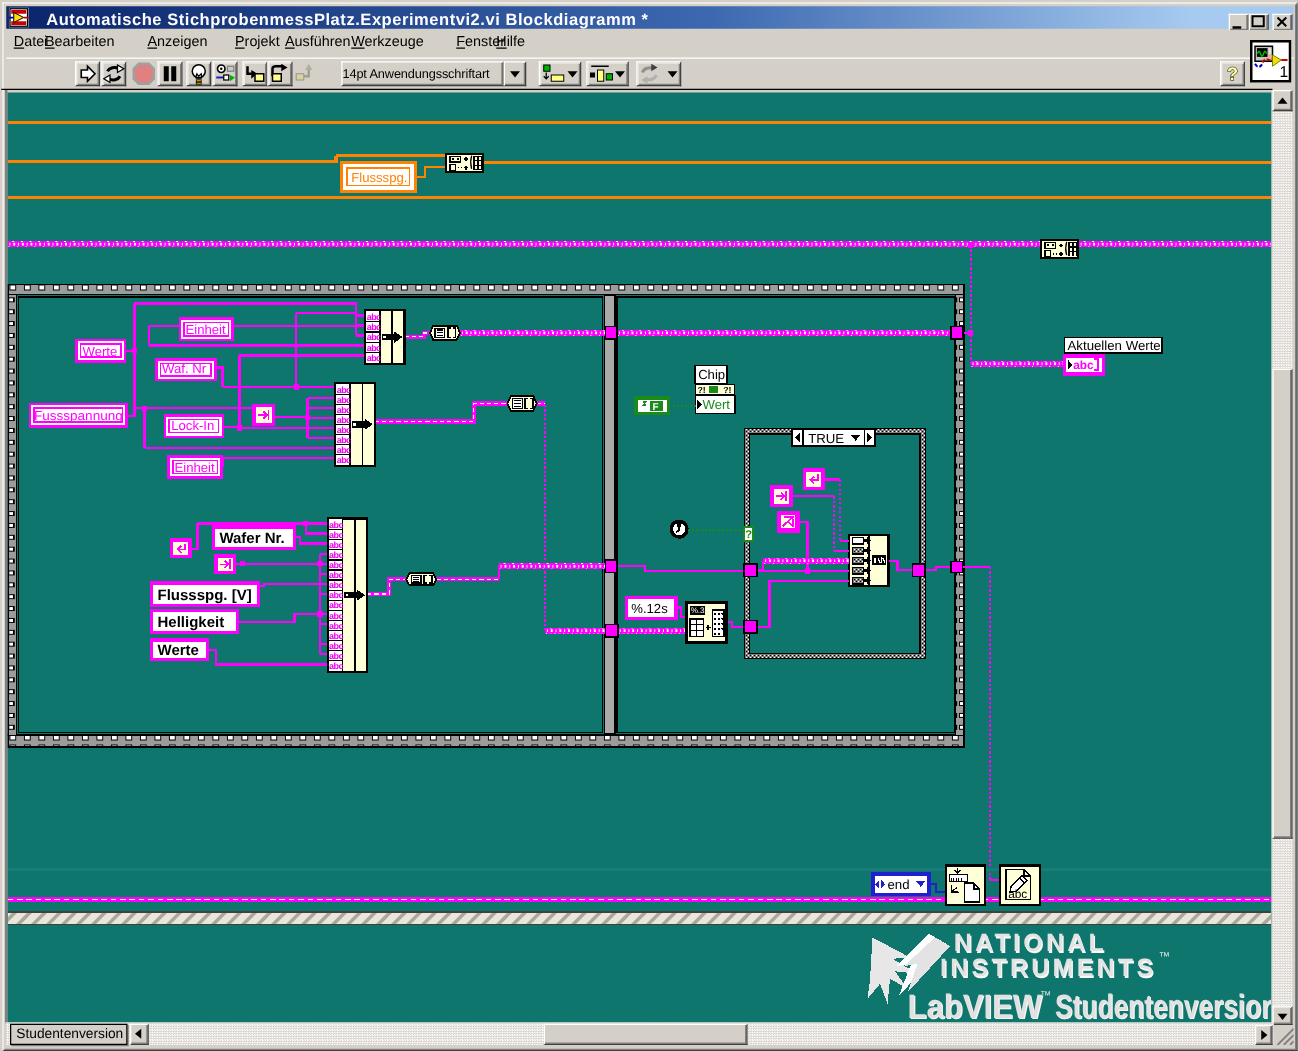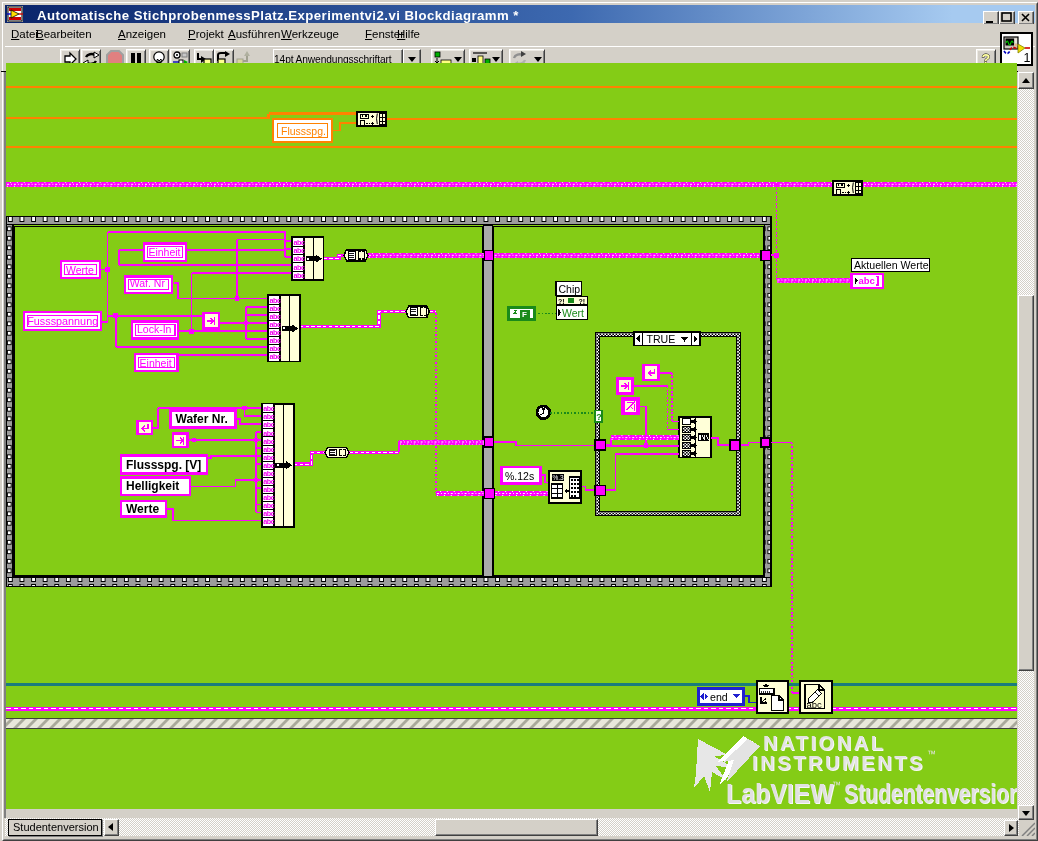--- a/index.html
+++ b/index.html
@@ -22,21 +22,21 @@
 #menubar { position:absolute; left:4px; top:23px; width:1030px; height:21px; background:#d4d0c8;
   font-size:11.5px; color:#000; }
 .mi { position:absolute; top:4px; }
 #toolbar { position:absolute; left:4px; top:45px; width:1030px; height:25px; background:#d4d0c8; border-top:1px solid #ffffff;}
 .tbtn { position:absolute; top:2px; width:20px; height:20px; background:#d4d0c8;
   border-top:1px solid #ffffff; border-left:1px solid #ffffff;
   border-right:1px solid #404040; border-bottom:1px solid #404040;
   box-shadow:inset 1px 1px 0 #ece9e2, inset -1px -1px 0 #808080; }
 .tflat { position:absolute; top:2px; width:20px; height:20px; }
 #blackline { position:absolute; left:0px; top:70px; width:1017px; height:1px; background:#000; }
-#canvas { position:absolute; left:5px; top:62px; width:1011px; height:746px; background:#84cc16; overflow:hidden; }
+#canvas { position:absolute; left:5px; top:73px; width:1011px; height:746px; background:#0f766e; overflow:hidden; }
 
 .sbtrack { position:absolute; background:#d4d0c8;
   background-image: conic-gradient(#ffffff 0 25%, #d4d0c8 0 50%, #ffffff 0 75%, #d4d0c8 0);
   background-size: 2px 2px; }
 .sbbtn { position:absolute; background:#d4d0c8;
   border-top:1px solid #ffffff; border-left:1px solid #ffffff;
   border-right:1px solid #404040; border-bottom:1px solid #404040;
   box-shadow:inset -1px -1px 0 #808080; }
 .sbthumb { position:absolute; background:#d4d0c8;
   border-top:1px solid #ffffff; border-left:1px solid #ffffff;

